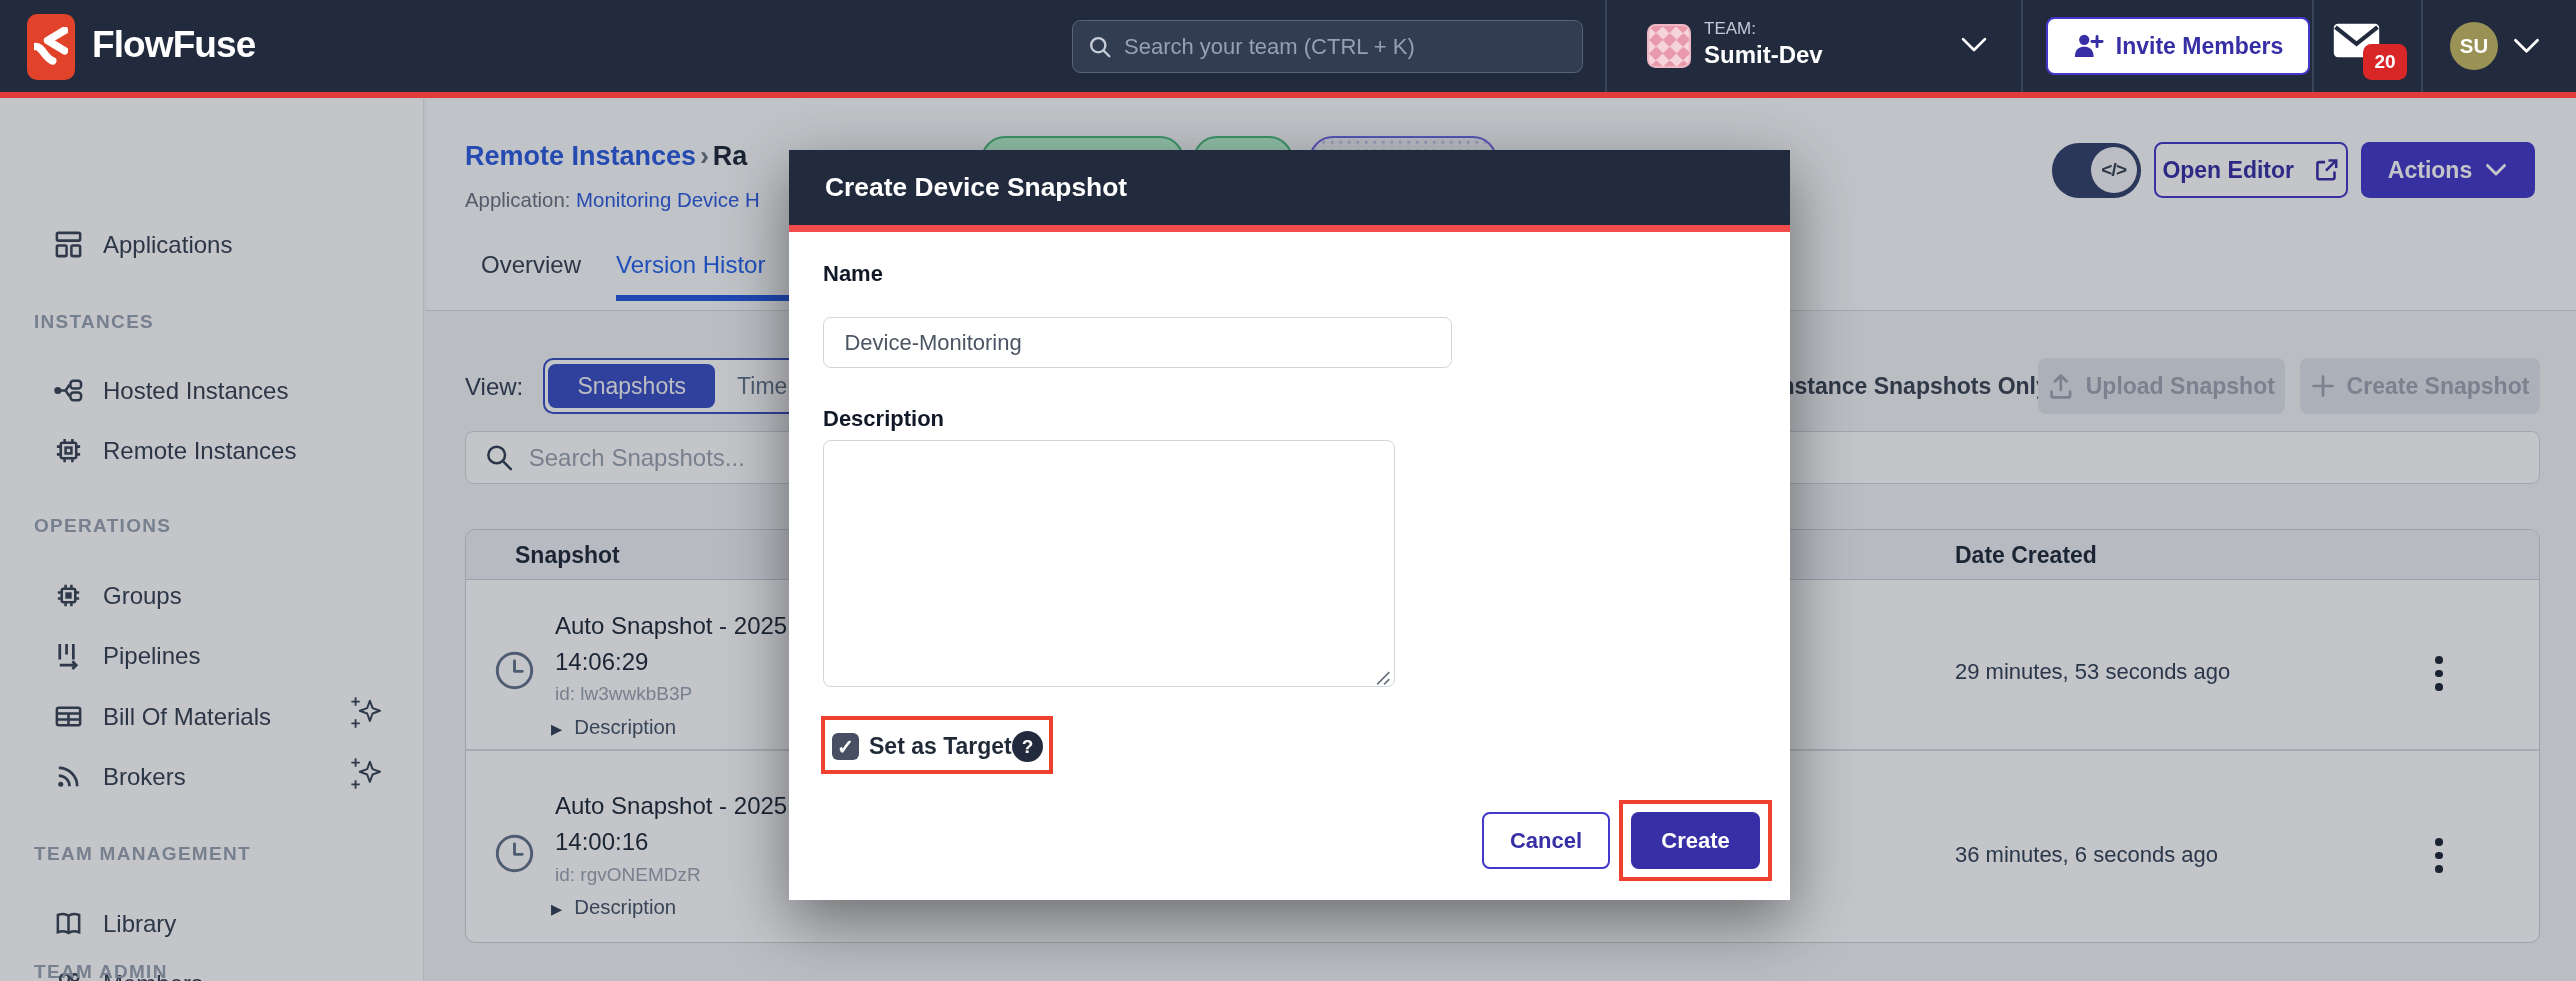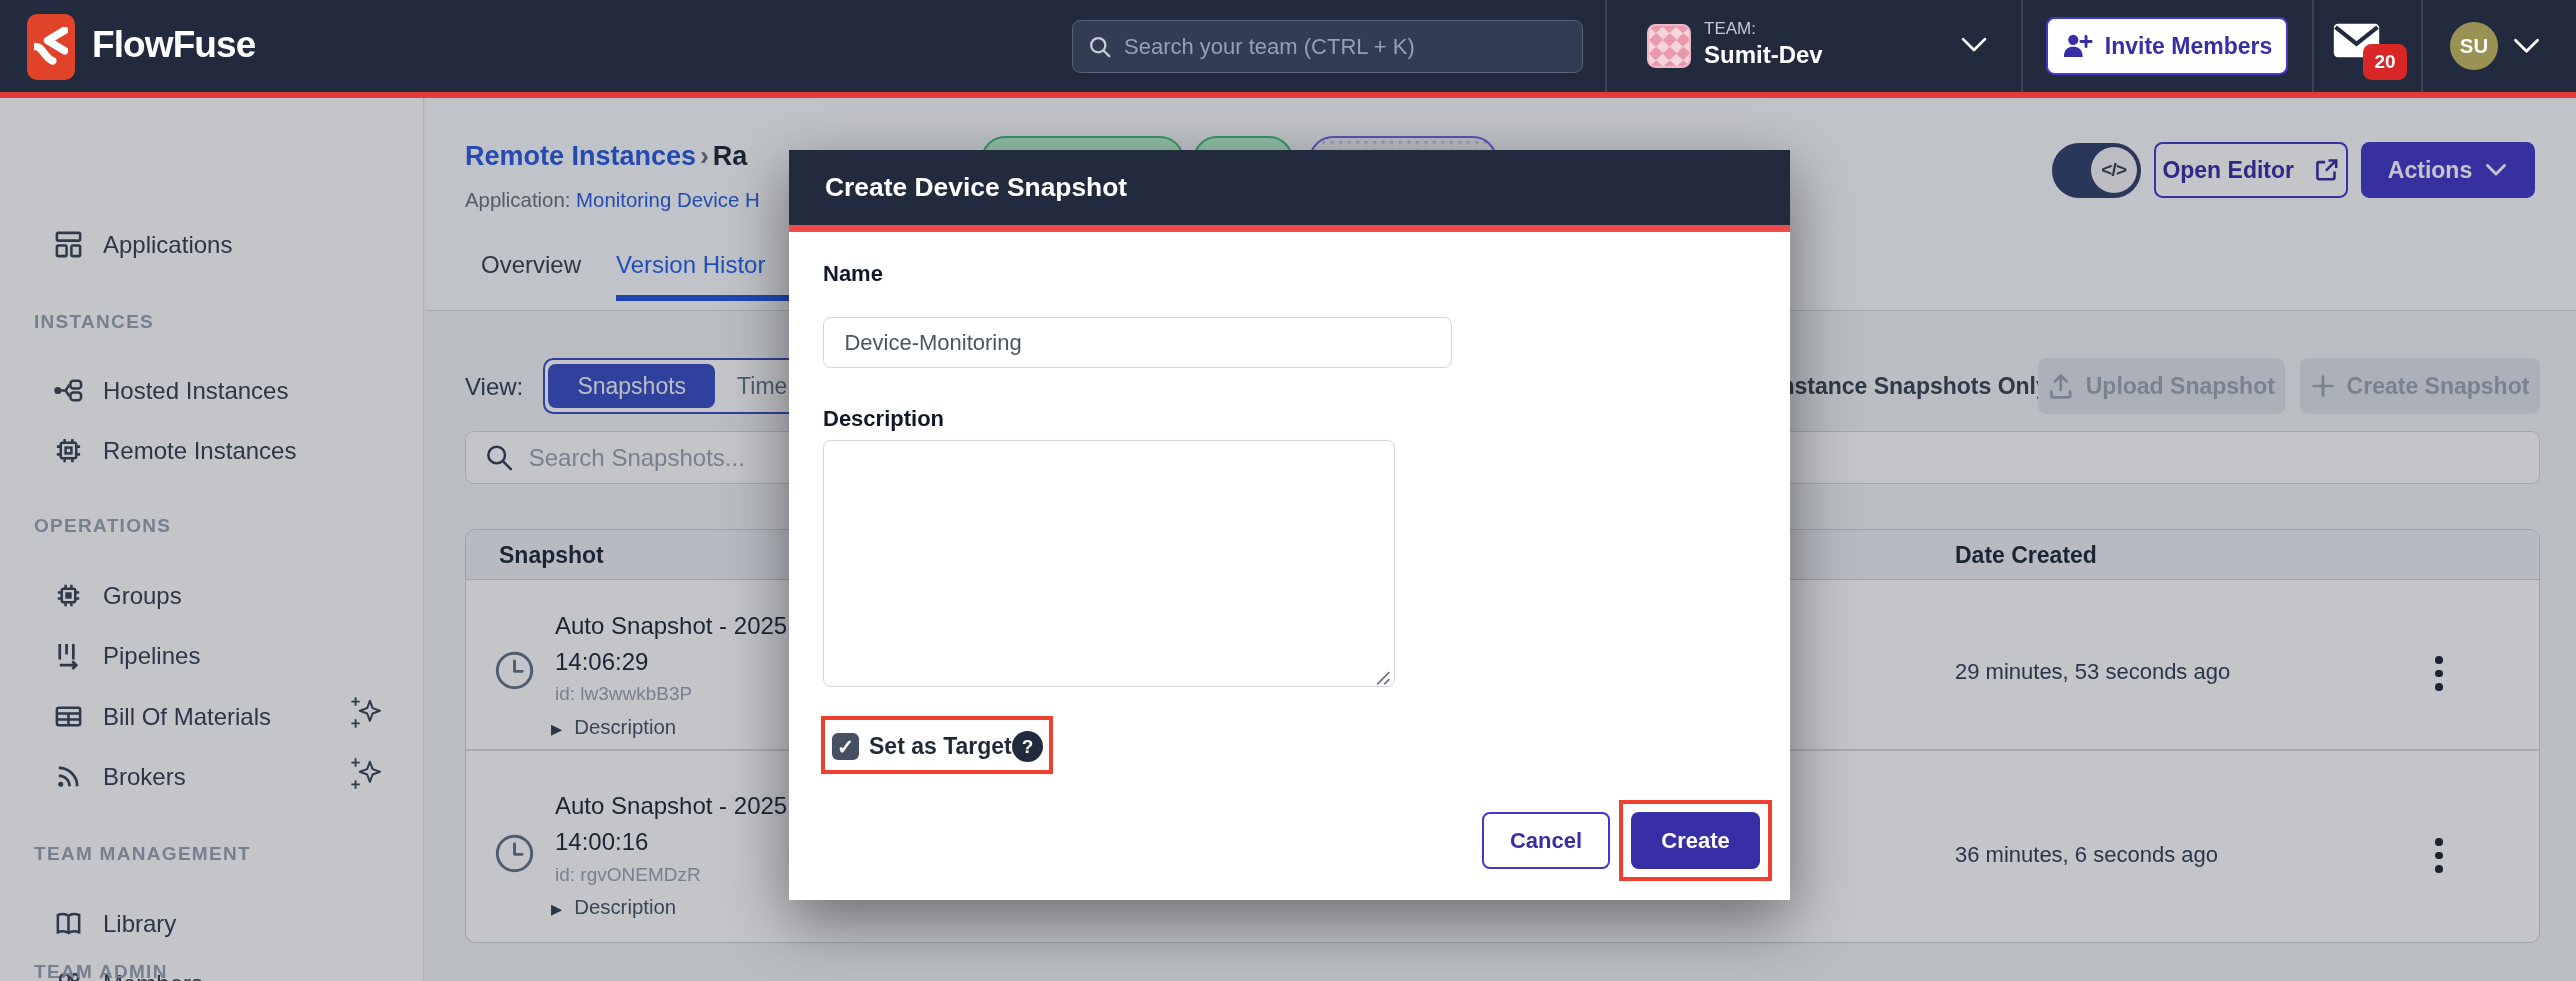--- a/index.html
+++ b/index.html
@@ -15,21 +15,21 @@
   .nav-search { position:absolute; left:1072px; top:20.4px; width:511px; height:53px; background:#323D51; border:1.7px solid #5A6478; border-radius:8.5px; display:flex; align-items:center; padding:0 15.3px; gap:12px; }
   .nav-search input { background:transparent; border:none; outline:none; color:#bef264; font-size:22px; width:100%; font-family:"Liberation Sans", sans-serif; }
   .nav-search input::placeholder { color:#97A0B2; }
   .nav-divider { position:absolute; top:0; width:1.7px; height:92px; background:#39445A; }
   .team-avatar { position:absolute; left:1647px; top:24px; width:44px; height:44px; border-radius:8.5px; background:#E89AAC;
       background-image: conic-gradient(from 45deg, #F6D4DC 0 25%, #E89AAC 0 50%, #F6D4DC 0 75%, #E89AAC 0 100%);
       background-size:13.6px 13.6px; border:2.6px solid #EFB6C4; }
   .team-label { position:absolute; left:1704px; top:19px; font-size:17px; color:#C2C9D6; }
   .team-name { position:absolute; left:1704px; top:41px; font-size:24px; color:#FFFFFF; font-weight:600; }
   .chev { stroke:#FFFFFF; stroke-width:3.2; fill:none; stroke-linecap:round; stroke-linejoin:round; }
-  .invite-btn { position:absolute; left:2046px; top:17px; width:242px; height:58px; background:#FFFFFF; border:2.6px solid #4338CA; border-radius:8.5px; display:flex; align-items:center; justify-content:center; gap:12px; cursor:pointer; }
+  .invite-btn { position:absolute; left:2046px; top:17px; width:264px; height:58px; background:#FFFFFF; border:2.6px solid #4338CA; border-radius:8.5px; display:flex; align-items:center; justify-content:center; gap:12px; cursor:pointer; }
   .invite-btn span { color:#372FA5; font-size:23px; font-weight:700; }
   .badge { position:absolute; left:2363px; top:44px; min-width:44px; height:36px; background:#D92626; border-radius:8.5px; color:#fff; font-size:19px; font-weight:700; display:flex; align-items:center; justify-content:center; padding:0 6.8px; }
   .user-avatar { position:absolute; left:2450px; top:22px; width:48px; height:48px; border-radius:50%; background:#9A9254; color:#fff; font-size:20.4px; font-weight:700; display:flex; align-items:center; justify-content:center; }
 
   
   .sidebar { position:absolute; left:0; top:98px; width:424px; height:883px; background:#FFFFFF; border-right:1.7px solid #E2E5EA; z-index:1; }
   .side-item { position:absolute; left:0; width:424px; height:51px; display:flex; align-items:center; gap:19px; padding-left:53px; color:#374151; font-size:24px; cursor:pointer; }
   .side-item svg { flex:0 0 auto; stroke:#3A4556; }
   .side-header { position:absolute; left:34px; font-size:19px; font-weight:600; letter-spacing:1.3px; color:#9AA3B2; }
   .sparkle { position:absolute; left:348px; width:37px; height:37px; }
@@ -307,21 +307,21 @@
   <div class="snap-search">
     <svg width="29" height="29" viewBox="0 0 34 34">
       <circle cx="14" cy="14" r="10" stroke="#334155" stroke-width="3" fill="none"></circle>
       <line x1="22" y1="22" x2="31" y2="31" stroke="#334155" stroke-width="3" stroke-linecap="round"></line>
     </svg>
     <input type="text" placeholder="Search Snapshots..." style="">
   </div>
 
   <div class="table">
     <div class="thead">
-      <div class="th" style="left:33px;">Snapshot</div>
+      <div class="th" style="left:49px;">Snapshot</div>
       <div class="th" style="left:1489px;">Date Created</div>
     </div>
 
     <div>
       <svg class="clock-icon" style="left:27px; top:119px;" width="43" height="43" viewBox="0 0 50 50" fill="none">
         <circle cx="25" cy="25" r="20" stroke="#64748B" stroke-width="3.4"></circle>
         <path d="M25 14 V26 H34" stroke="#64748B" stroke-width="3.4" stroke-linecap="round" stroke-linejoin="round"></path>
       </svg>
       <div class="row-title" style="left:89px; top:82px; width:237px;">Auto Snapshot - 2025</div>
       <div class="row-title" style="left:89px; top:118px;">14:06:29</div>

